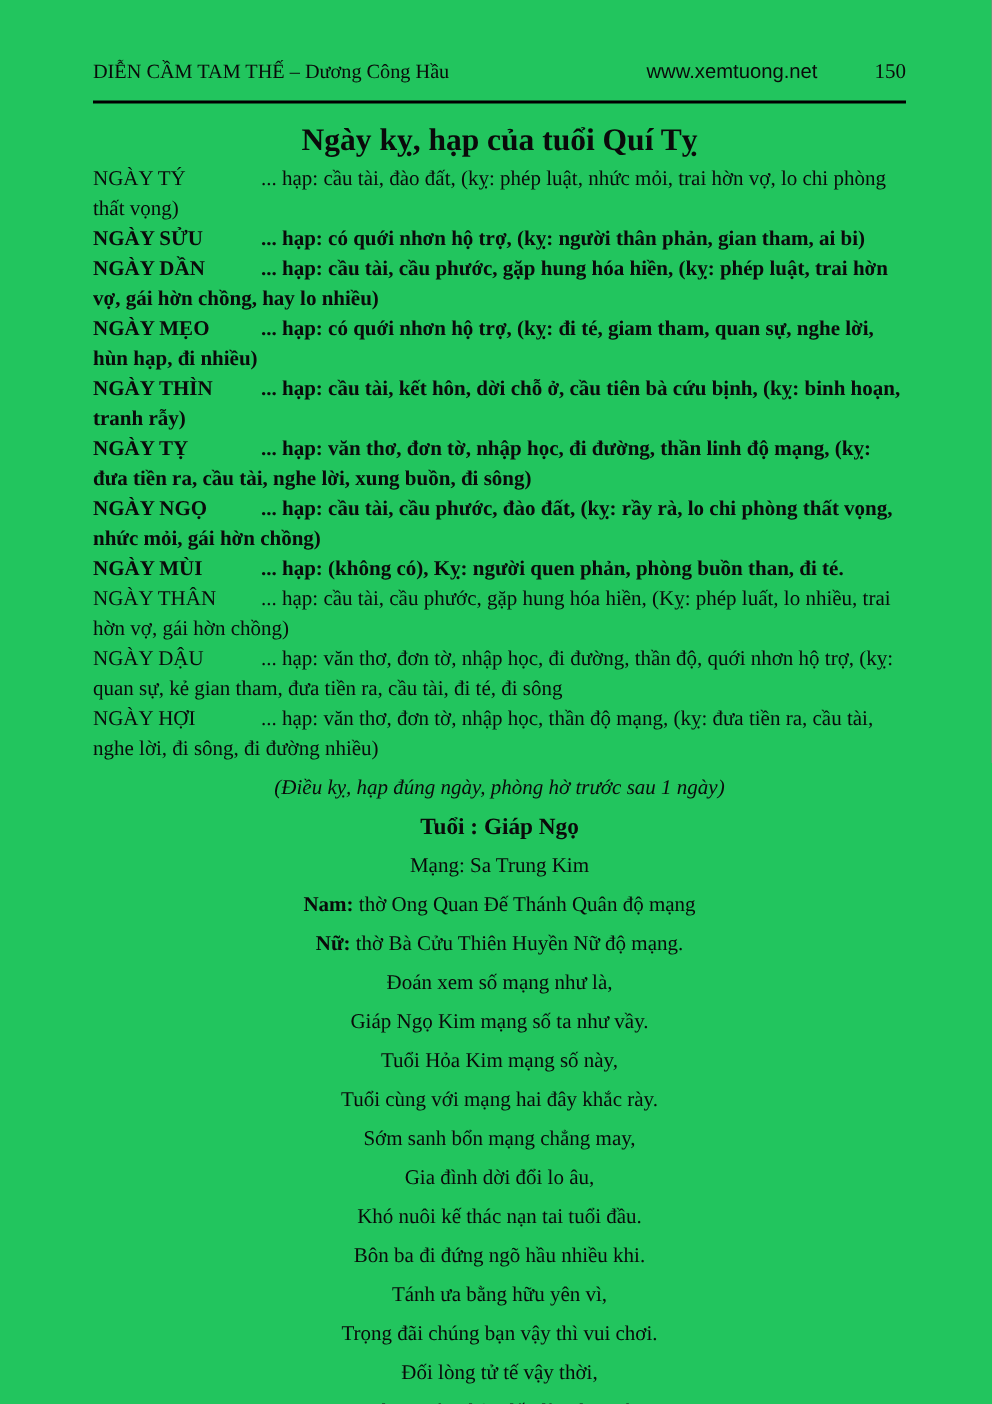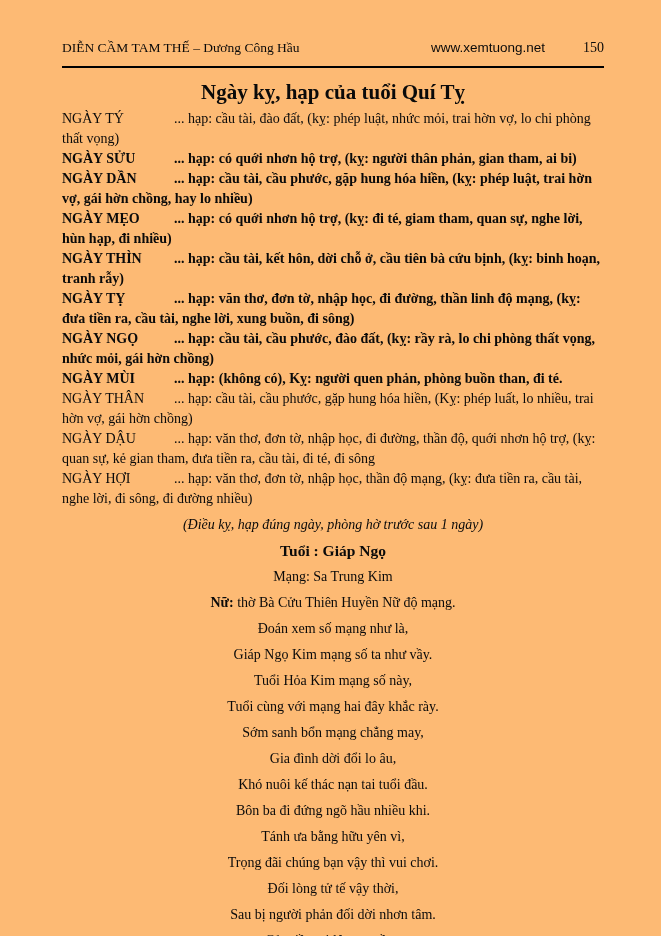--- a/index.html
+++ b/index.html
@@ -1,19 +1,19 @@
 <!DOCTYPE html>
 <html><head>
 <meta charset="utf-8">
 <style>
   html,body{margin:0;padding:0;background:#888;}
   .page{
     position:relative;
     width:661px;height:936px;
-    background:#fdba74;color:#0a0a0a;
+    background:#22c55e;color:#0a0a0a;
     font-family:"Liberation Serif","DejaVu Serif",serif;
     font-size:14px;line-height:20px;
     box-sizing:border-box;
     padding:38px 57px 0 62px;
     overflow:hidden;
   }
   .hdr{
     display:flex;justify-content:space-between;align-items:baseline;
     border-bottom:2px solid #000;
     padding-bottom:8px;
@@ -62,20 +62,21 @@
       <p class="entry bold"><span class="day">NGÀY MÙI</span><span class="desc">... hạp: (không có), Kỵ: người quen phản, phòng buồn than, đi té.</span></p>
       <p class="entry"><span class="day">NGÀY THÂN</span><span class="desc">...  hạp: cầu tài, cầu phước, gặp hung hóa hiền, (Kỵ: phép luất, lo nhiều, trai hờn vợ, gái hờn chồng)</span></p>
       <p class="entry"><span class="day">NGÀY DẬU</span><span class="desc">...  hạp: văn thơ, đơn tờ, nhập học, đi đường, thần độ, quới nhơn hộ trợ, (kỵ: quan sự, kẻ gian tham, đưa tiền ra, cầu tài, đi té, đi sông</span></p>
       <p class="entry"><span class="day">NGÀY HỢI</span><span class="desc">...  hạp: văn thơ, đơn tờ, nhập học, thần độ mạng, (kỵ: đưa tiền ra, cầu tài, nghe lời, đi sông, đi đường nhiều)</span></p>
     </div>
 
   <p class="center note">(Điều kỵ, hạp đúng ngày, phòng hờ trước sau 1 ngày)</p>
 
   <p class="center tuoi-heading">Tuổi : Giáp Ngọ</p>
   <p class="center">Mạng: Sa Trung Kim</p>
+  <p class="center"><span class="b">Nam:</span><span> thờ Ong Quan Đế Thánh Quân độ mạng</span></p>
   <p class="center"><span class="b">Nữ:</span><span> thờ Bà Cửu Thiên Huyền Nữ độ mạng.</span></p>
 
   <div id="poem">
       <p class="center">Đoán xem số mạng như là,</p>
       <p class="center">Giáp Ngọ Kim mạng số ta như vầy.</p>
       <p class="center">Tuổi Hỏa Kim mạng số này,</p>
       <p class="center">Tuổi cùng với mạng hai đây khắc rày.</p>
       <p class="center">Sớm sanh bổn mạng chẳng may,</p>
       <p class="center">Gia đình dời đổi lo âu,</p>
       <p class="center">Khó nuôi kế thác nạn tai tuổi đầu.</p>

